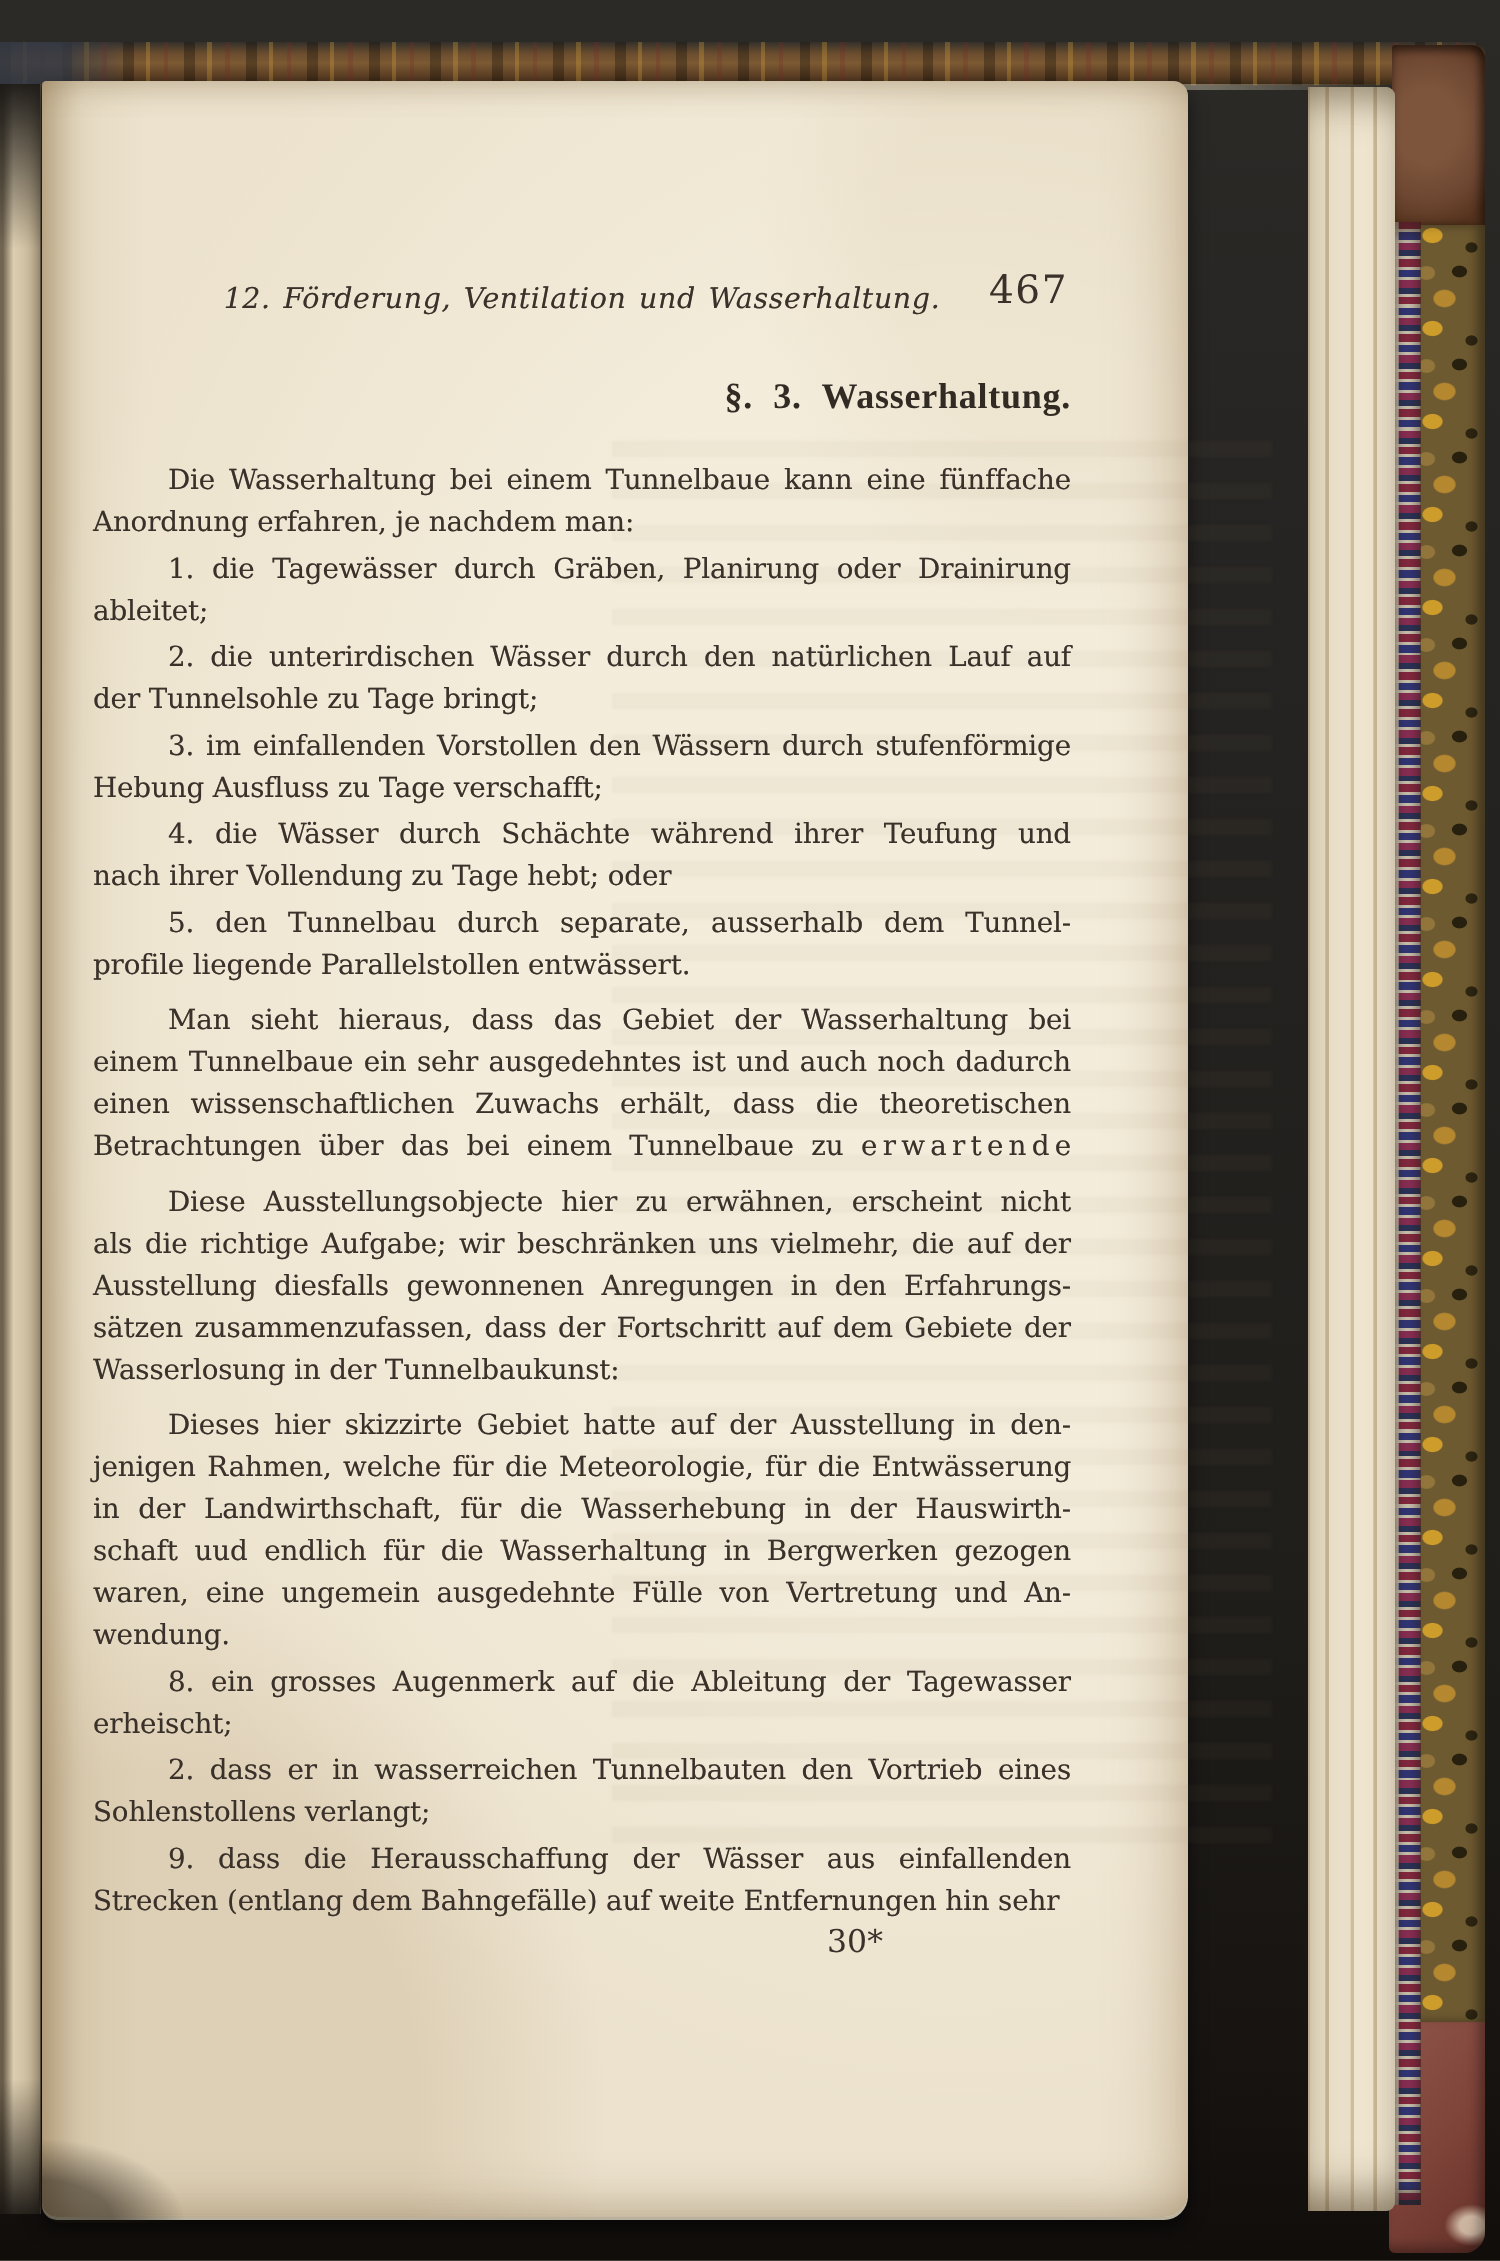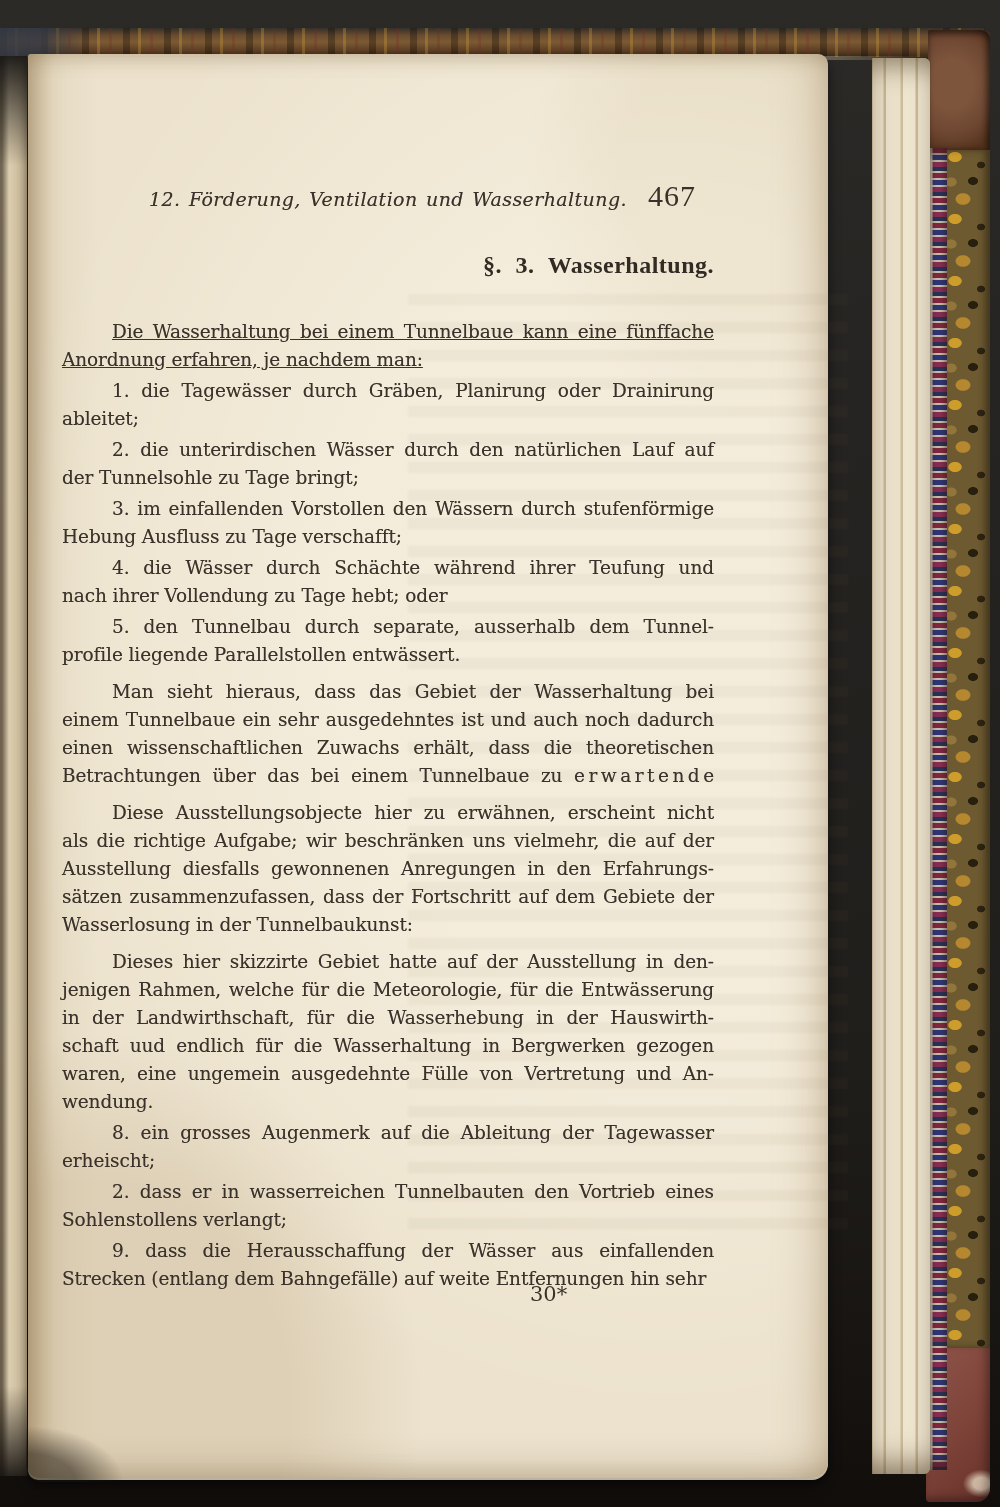--- a/index.html
+++ b/index.html
@@ -89,61 +89,60 @@
       radial-gradient(40% 25% at 90% 8%, rgba(190,165,120,.18) 0 40%, rgba(190,165,120,0) 70%),
       linear-gradient(90deg,#d9c9ab 0,#e6dbc3 26px,var(--page) 70px);
     border-radius:3px 10px 16px 10px;
     box-shadow:
       inset 24px 0 30px -18px rgba(120,95,60,.45),
       inset -34px 0 46px -26px rgba(150,120,80,.40),
       inset 0 -26px 36px -22px rgba(120,95,60,.38),
       inset 0 16px 20px -14px rgba(130,105,70,.35),
       0 2px 0 rgba(246,236,211,.75), 0 7px 12px rgba(0,0,0,.55);
     color:var(--ink);
-    padding-left:36px;
   }
   .page::before{ 
     content:"";position:absolute;left:380px;top:240px;width:440px;height:950px;
     background:repeating-linear-gradient(180deg, rgba(138,116,82,.055) 0 11px, rgba(138,116,82,0) 11px 28px);
     filter:blur(1px);pointer-events:none;
   }
   .shade-bl{
     position:absolute;left:-2px;bottom:-4px;width:160px;height:95px;pointer-events:none;
     background:radial-gradient(130px 75px at 0% 100%, rgba(25,20,14,.5) 0 38%, rgba(25,20,14,0) 75%);
     border-radius:0 0 0 16px;
   }
 
   
   .header{position:absolute;top:134px;left:34px;width:652px;height:32px;}
   .running-title{
     text-align:center;font-style:italic;font-size:19px;letter-spacing:.4px;word-spacing:2px;
     color:var(--ink);text-shadow:0 0 .4px rgba(58,50,42,.5);
   }
   .page-number{
-    position:absolute;right:18px;top:-9px;font-size:30px;letter-spacing:1px;color:var(--ink);font-family:Liberation Serif, serif;
+    position:absolute;right:2px;top:-9px;font-size:26px;letter-spacing:1px;color:var(--ink);
   }
   .heading{
     position:absolute;top:198px;left:34px;width:652px;text-align:right;
     font-family:Liberation Serif, serif;font-weight:700;font-size:24px;
     letter-spacing:.5px;word-spacing:7px;color:#322b24;
   }
   .text-block{
     position:absolute;top:249px;left:34px;width:652px;
     font-size:18.5px;line-height:28px;letter-spacing:-.1px;color:var(--ink);
     text-shadow:0 0 .4px rgba(58,50,42,.45);
   }
   .block{margin-top:0;}
   .block.paragraph{margin-top:9px;}
   .block.list-item{margin-top:3px;}
-  .block:first-child{margin-top:15px;text-decoration:underline;}
+  .block:first-child{margin-top:4px;}
   .line{text-align:justify;text-align-last:justify;}
   .line.final{text-align:center;text-align-last:left;}
   .line.first{text-indent:50px;}
   .sig{
-    position:absolute;top:1228px;left:502px;width:80px;text-align:left;
+    position:absolute;top:1228px;left:502px;width:80px;text-align:center;
     font-size:21px;color:var(--ink);
   }
 </style>
 </head>
 <body>
 
 <div class="scene">
   <div class="top-band"></div>
   <div class="left-sliver"></div>
   <div class="leather-top"></div>

